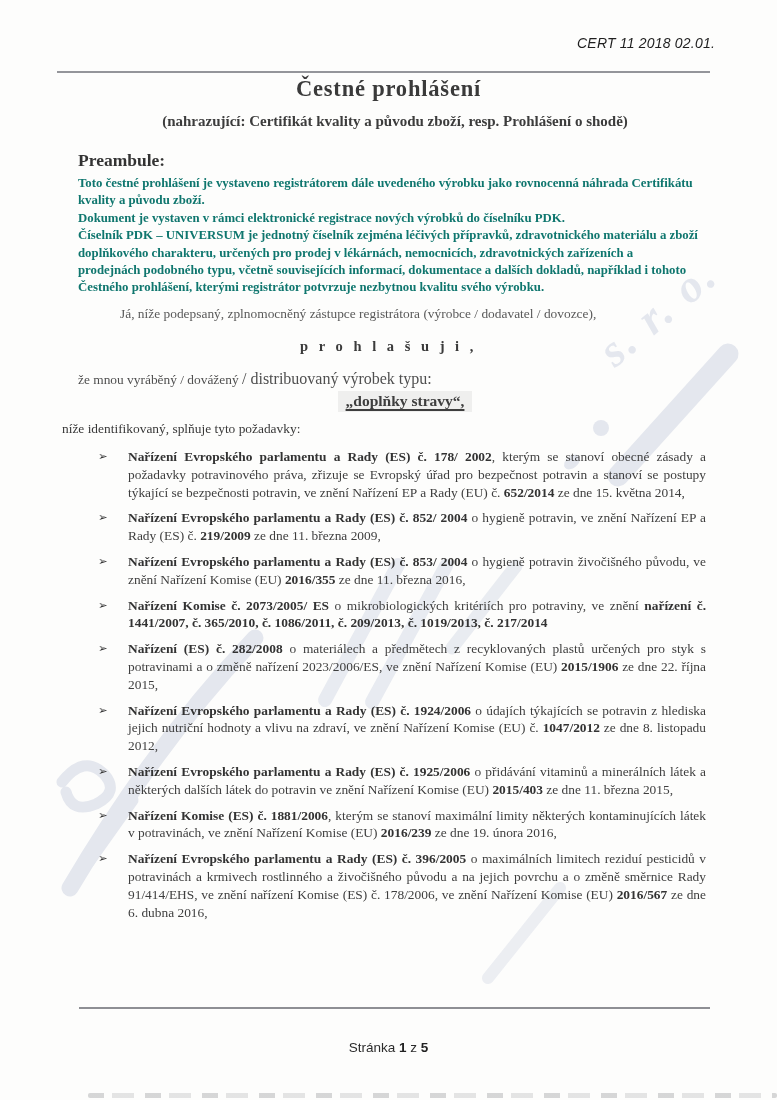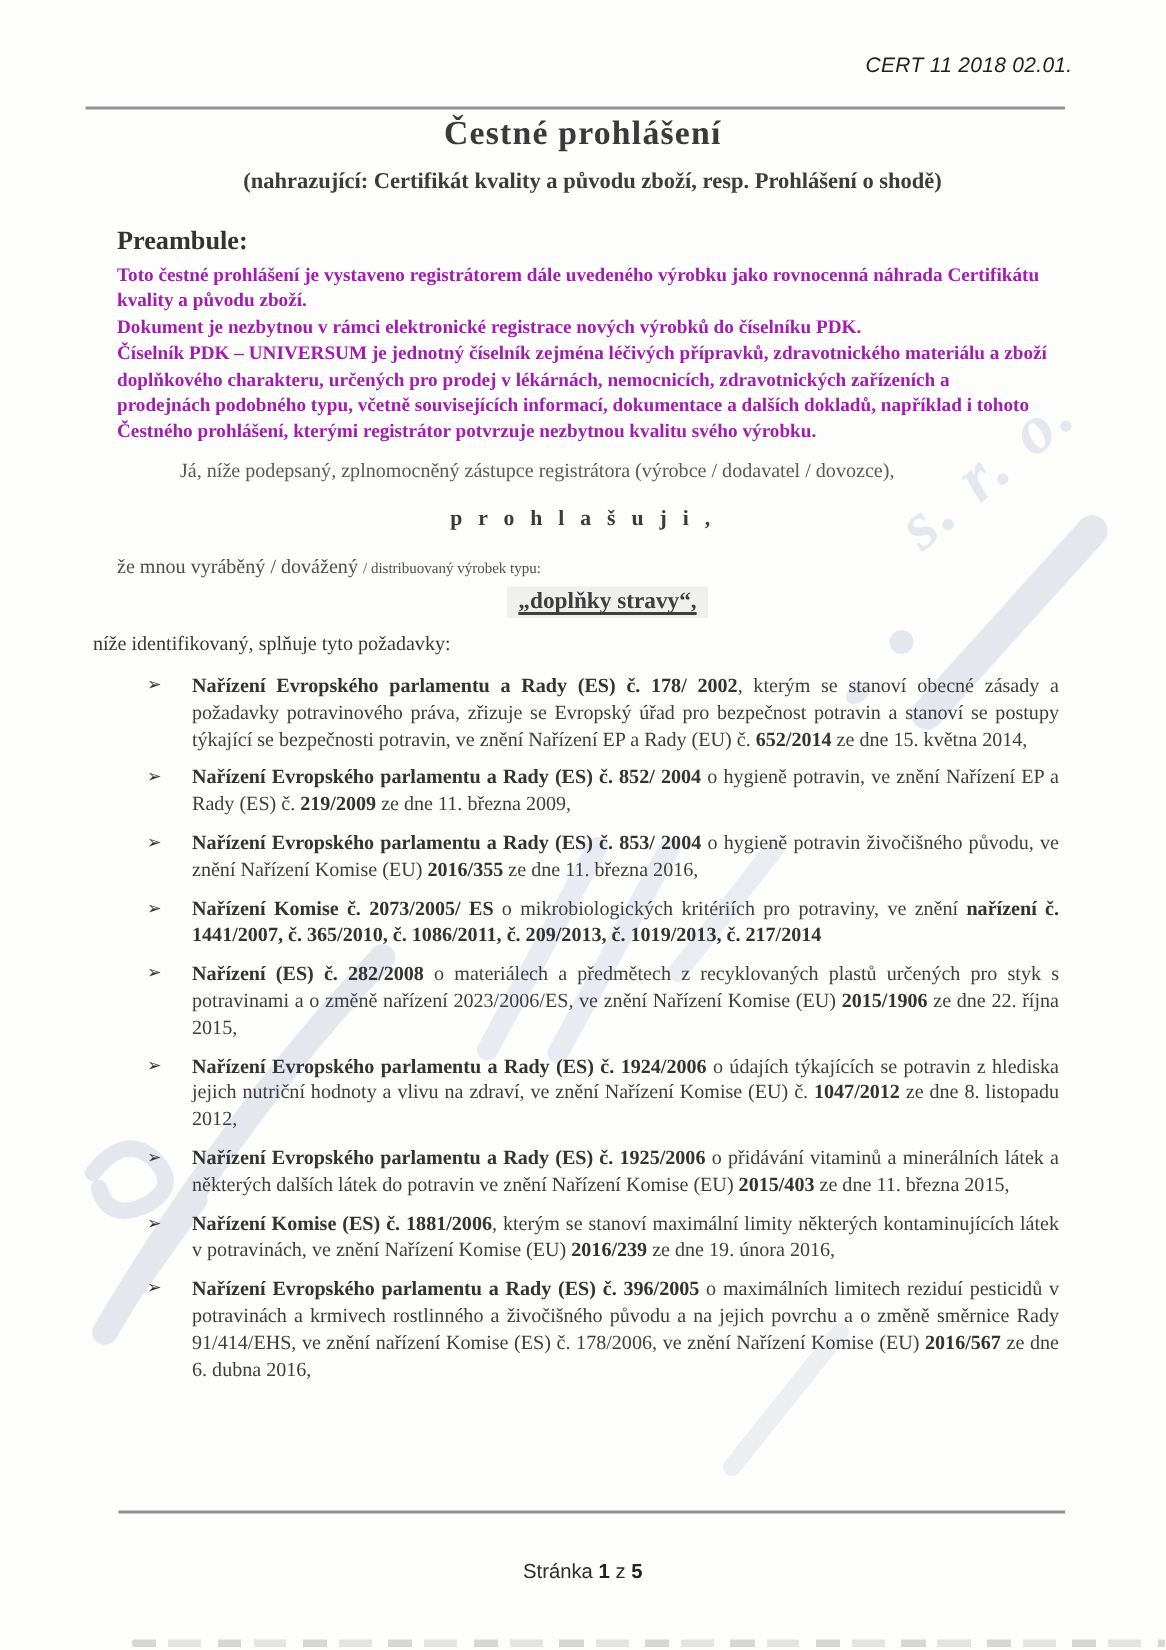--- a/index.html
+++ b/index.html
@@ -63,21 +63,21 @@
 
   .preamble-h {
     top: 150px; left: 78px;
     font-size: 17.5px; font-weight: bold;
     color: #333333;
   }
   .preamble-body {
     top: 175px; left: 78px; width: 620px;
     font-size: 12.8px; font-weight: bold;
     line-height: 17.4px;
-    color: #a21caf;
+    color: #0f766e;
   }
   .preamble-body p { margin: 0; }
 
   .intro-line {
     top: 306px; left: 78px; width: 620px;
     text-indent: 42px;
     font-size: 13.4px;
     color: #595959;
   }
   .verb-line {
@@ -85,21 +85,21 @@
     text-align: center;
     font-size: 14.5px; font-weight: bold;
     letter-spacing: 3.5px;
     color: #3b3b3b;
   }
   .product-intro {
     top: 370px; left: 78px;
     font-size: 13.4px;
     color: #4f4f4f;
   }
-  .product-intro .small { font-size: 10px; }
+  .product-intro .small { font-size: 16px; }
   .product-type-wrap { top: 391px; left: 0; width: 100%; text-align: center; }
   .product-type {
     display: inline-block;
     font-size: 15.5px; font-weight: bold;
     color: #3e3e3e;
     background: #efefee;
     padding: 1px 8px 2px 8px;
     text-decoration: underline;
     text-decoration-thickness: 1.5px;
     text-underline-offset: 3px;
@@ -179,21 +179,21 @@
     <div class="abs rule-top"></div>
 
     <div class="abs doc-title">Čestné prohlášení</div>
 
     <div class="abs doc-subtitle">(nahrazující: Certifikát kvality a původu zboží, resp. Prohlášení o shodě)</div>
 
     <div class="abs preamble-h">Preambule:</div>
 
     <div class="abs preamble-body">
       <p>Toto čestné prohlášení je vystaveno registrátorem dále uvedeného výrobku jako rovnocenná náhrada Certifikátu kvality a původu zboží.</p>
-      <p>Dokument je nezbytnou v rámci elektronické registrace nových výrobků do číselníku PDK.</p>
+      <p>Dokument je vystaven v rámci elektronické registrace nových výrobků do číselníku PDK.</p>
       <p>Číselník PDK – UNIVERSUM je jednotný číselník zejména léčivých přípravků, zdravotnického materiálu a zboží doplňkového charakteru, určených pro prodej v lékárnách, nemocnicích, zdravotnických zařízeních a prodejnách podobného typu, včetně souvisejících informací, dokumentace a dalších dokladů, například i tohoto Čestného prohlášení, kterými registrátor potvrzuje nezbytnou kvalitu svého výrobku.</p>
     </div>
 
     <div class="abs verb-line">p r o h l a š u j i ,</div>
 
     <div class="abs intro-line">Já, níže podepsaný, zplnomocněný zástupce registrátora (výrobce / dodavatel / dovozce),</div>
 
     <div class="abs product-intro"><span>že mnou vyráběný / dovážený </span><span class="small"> / distribuovaný výrobek typu:</span></div>
 
     <div class="abs product-type-wrap">

